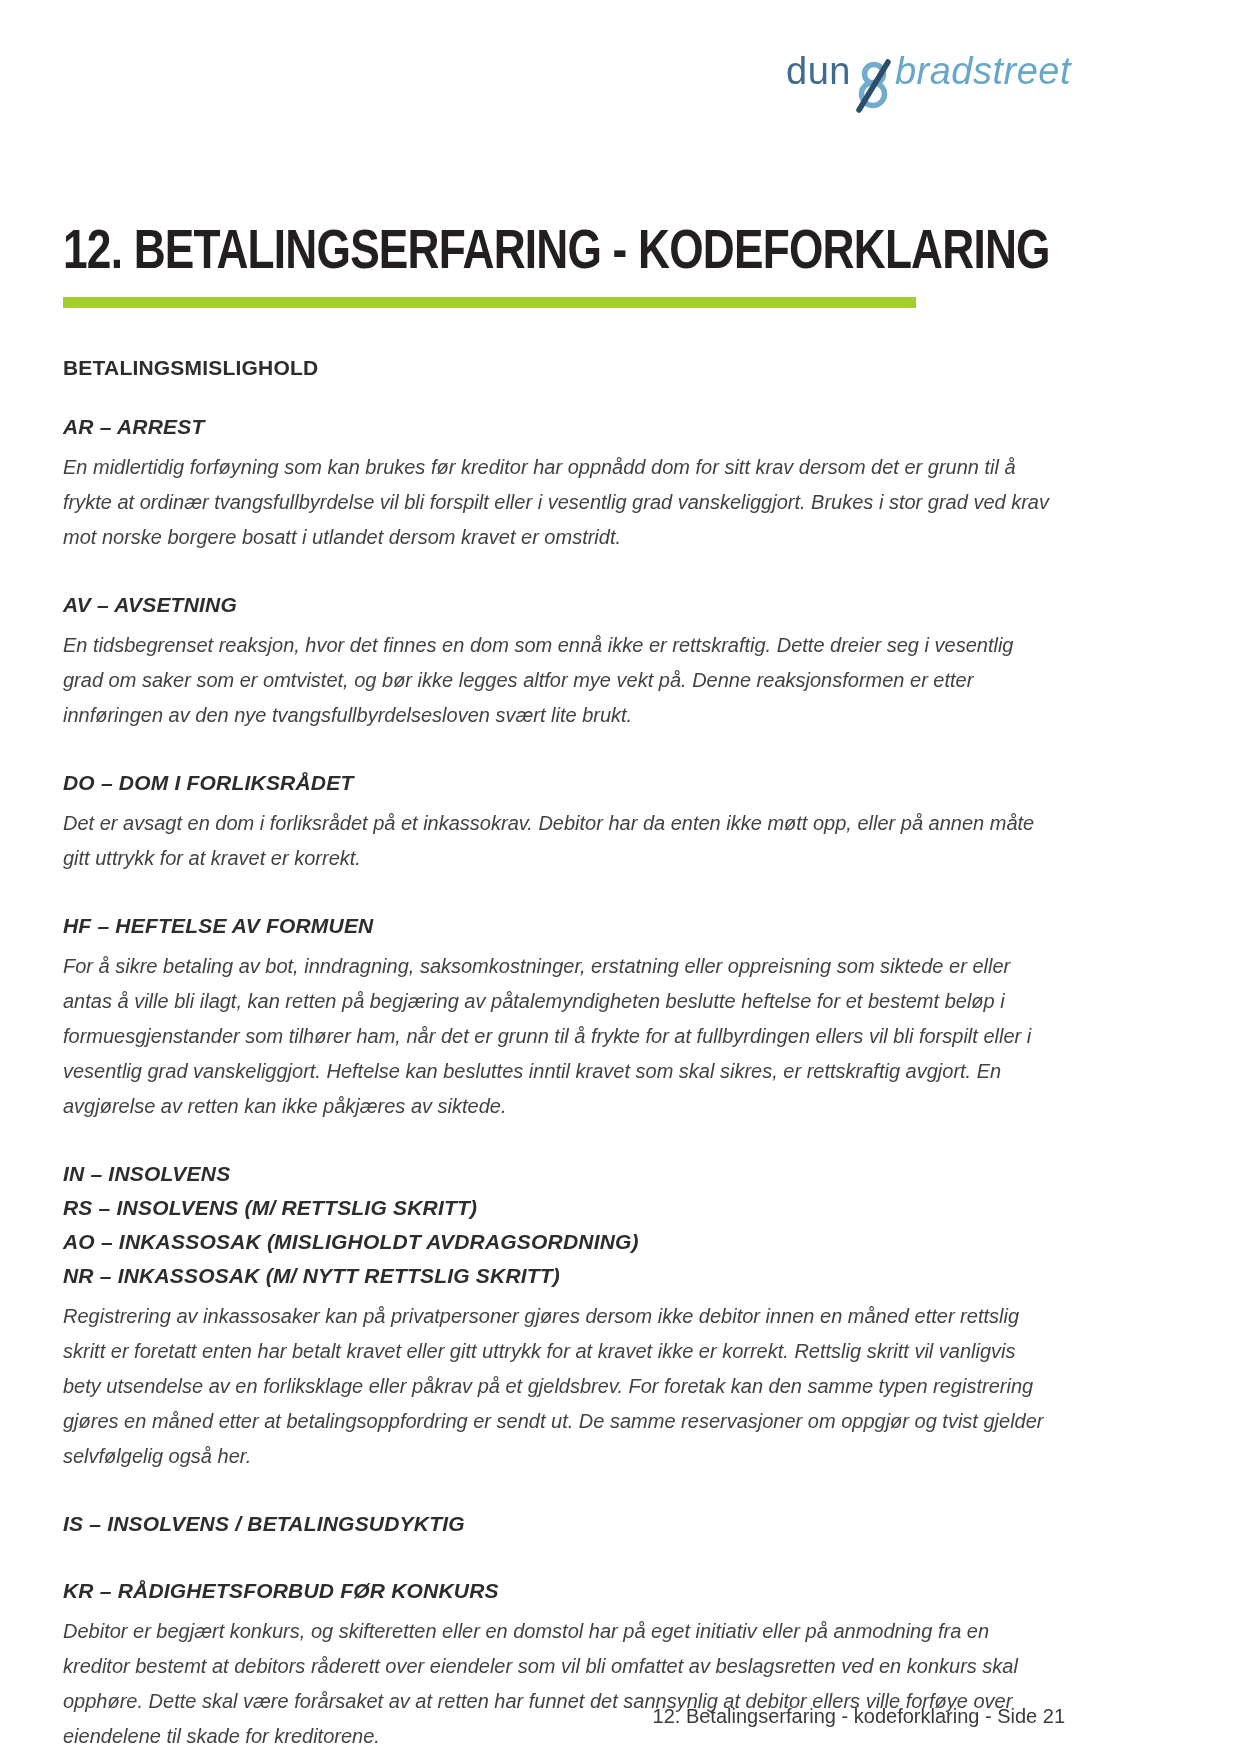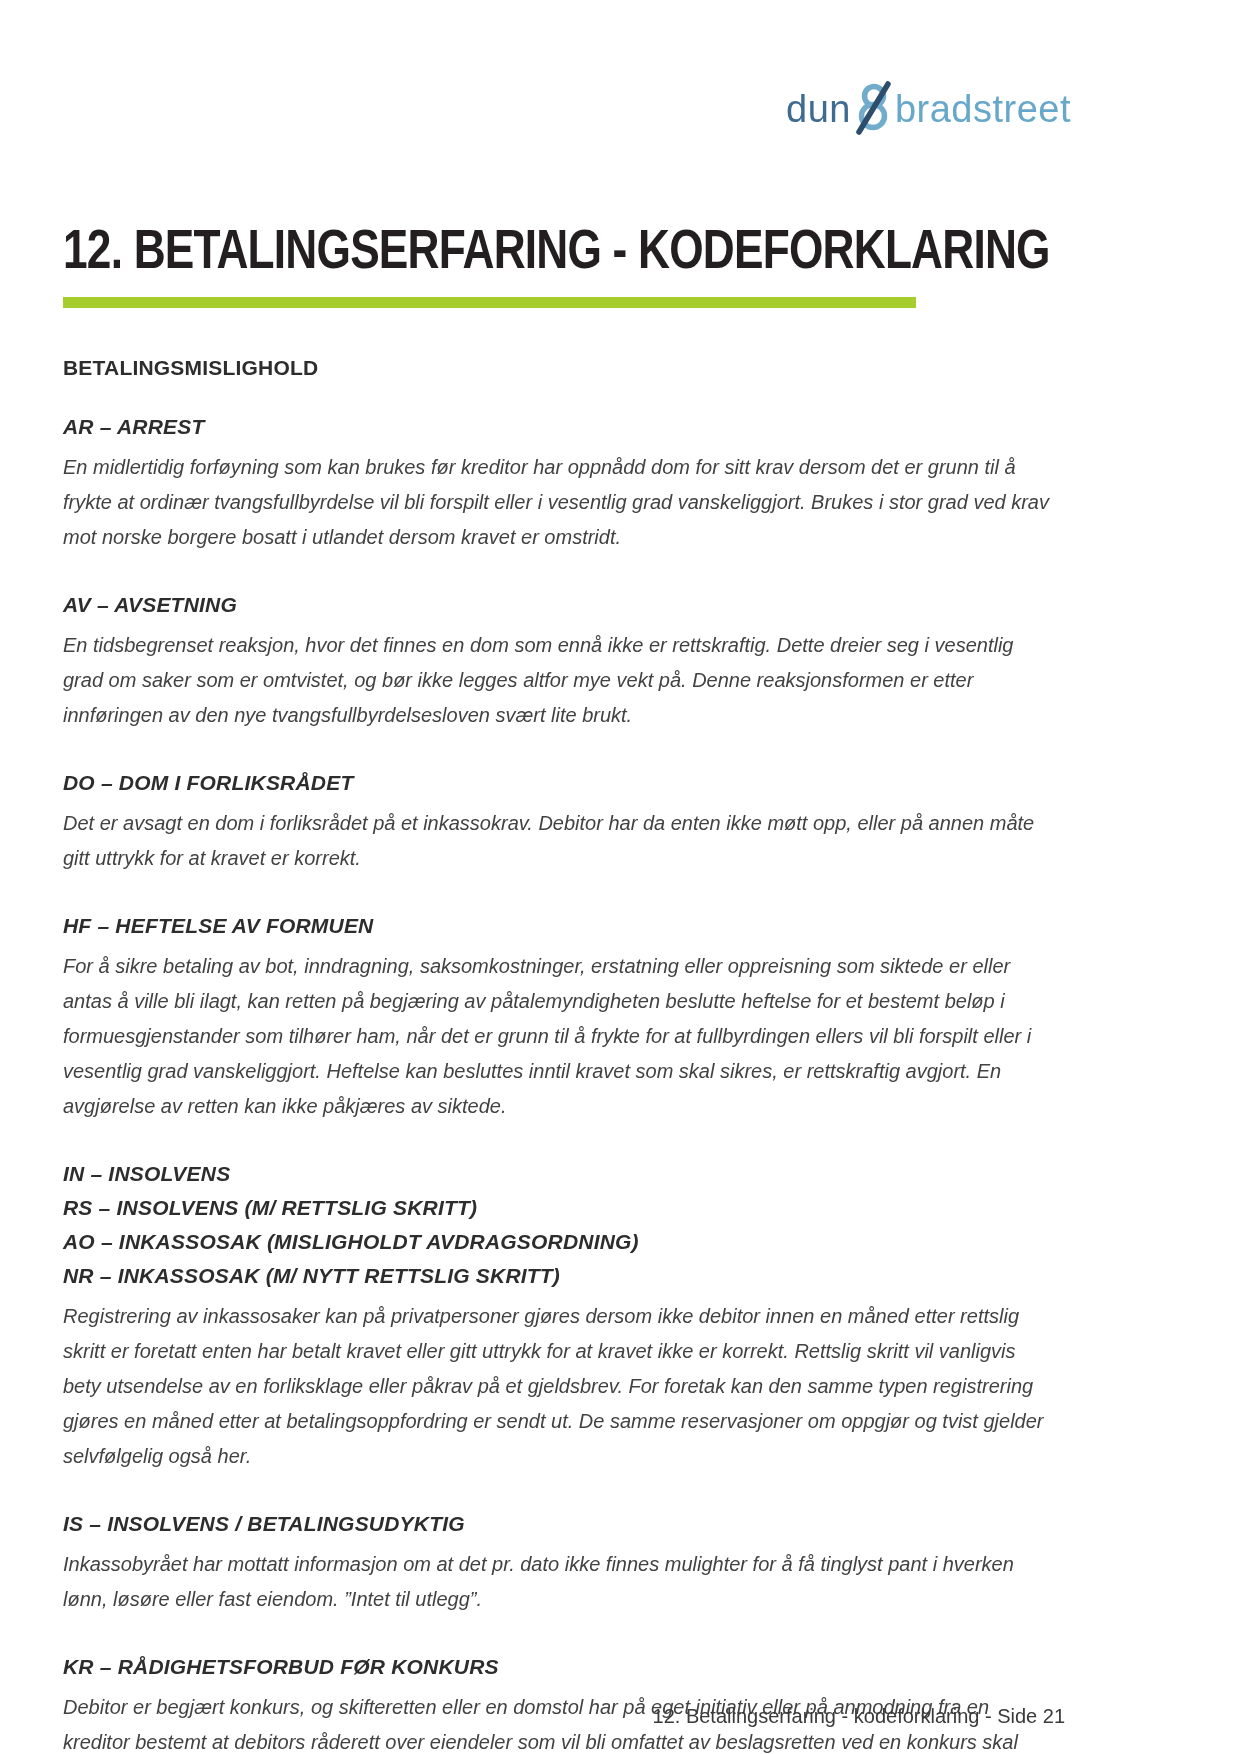--- a/index.html
+++ b/index.html
@@ -9,32 +9,32 @@
     height: 1754px;
     position: relative;
     font-family: "Liberation Sans", sans-serif;
     color: #3f3f3f;
     overflow: hidden;
   }
 
   
   .logo {
     position: absolute;
-    top: 74px;
+    top: 52px;
     right: 170px;
     display: flex;
-    align-items: flex-end;
+    align-items: flex-start;
     line-height: 1;
   }
   .logo .word {
     font-size: 38px;
     letter-spacing: 0.5px;
   }
   .logo .word.dun { color: #3f6b91; }
-  .logo .word.bradstreet { color: #66a7ca; }
+  .logo .word.bradstreet { color: #66a7ca; font-style: italic; }
   .logo .amp-wrap {
     width: 42px;
     height: 54px;
     margin: 0 1px;
     transform: translateY(7px);
   }
 
   
   .title-block {
     position: absolute;
@@ -146,21 +146,20 @@
   <div class="code-section">
     <h3>IN – INSOLVENS</h3>
     <h3>RS – INSOLVENS (M/ RETTSLIG SKRITT)</h3>
     <h3>AO – INKASSOSAK (MISLIGHOLDT AVDRAGSORDNING)</h3>
     <h3>NR – INKASSOSAK (M/ NYTT RETTSLIG SKRITT)</h3>
     <p>Registrering av inkassosaker kan på privatpersoner gjøres dersom ikke debitor innen en måned etter rettslig skritt er foretatt enten har betalt kravet eller gitt uttrykk for at kravet ikke er korrekt. Rettslig skritt vil vanligvis bety utsendelse av en forliksklage eller påkrav på et gjeldsbrev. For foretak kan den samme typen registrering gjøres en måned etter at betalingsoppfordring er sendt ut. De samme reservasjoner om oppgjør og tvist gjelder selvfølgelig også her.</p>
   </div>
 
   <div class="code-section">
     <h3>IS – INSOLVENS / BETALINGSUDYKTIG</h3>
-    <p>Inkassobyrået har mottatt informasjon om at det pr. dato ikke finnes mulighter for å få tinglyst pant i hverken lønn, løsøre eller fast eiendom. ”Intet til utlegg”.</p>
   </div>
 
   <div class="code-section">
     <h3>KR – RÅDIGHETSFORBUD FØR KONKURS</h3>
     <p>Debitor er begjært konkurs, og skifteretten eller en domstol har på eget initiativ eller på anmodning fra en kreditor bestemt at debitors råderett over eiendeler som vil bli omfattet av beslagsretten ved en konkurs skal opphøre. Dette skal være forårsaket av at retten har funnet det sannsynlig at debitor ellers ville forføye over eiendelene til skade for kreditorene.</p>
   </div>
 
 </div>
 
 <div class="footer">12. Betalingserfaring - kodeforklaring - Side 21</div>

